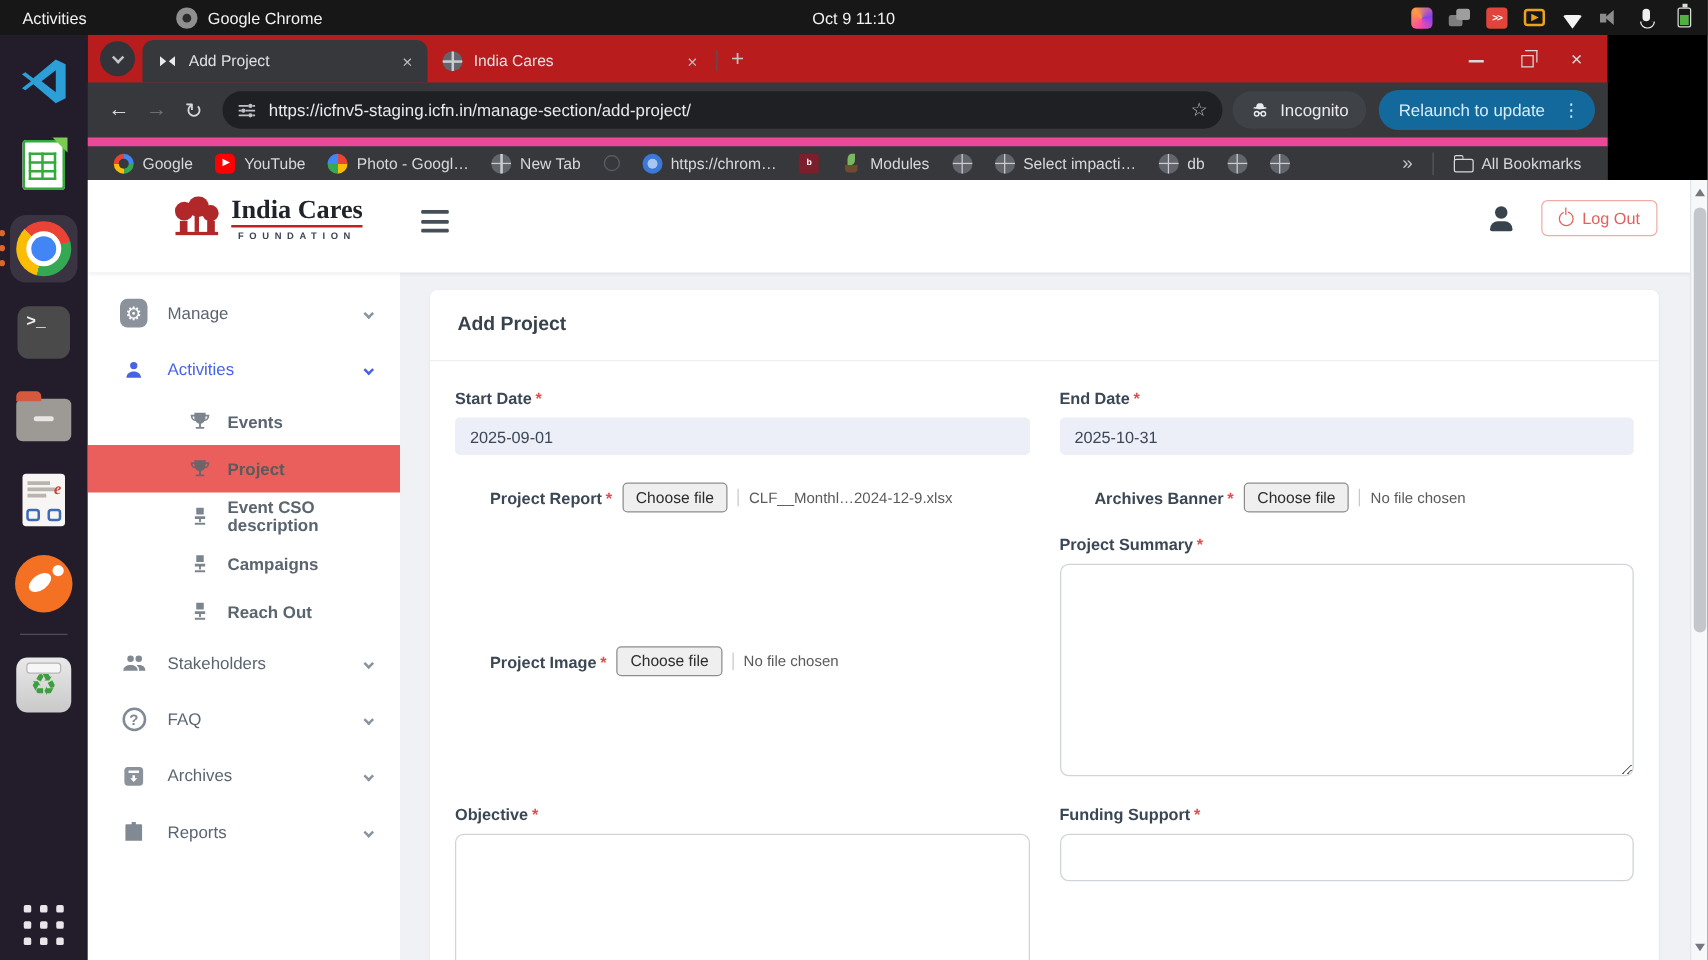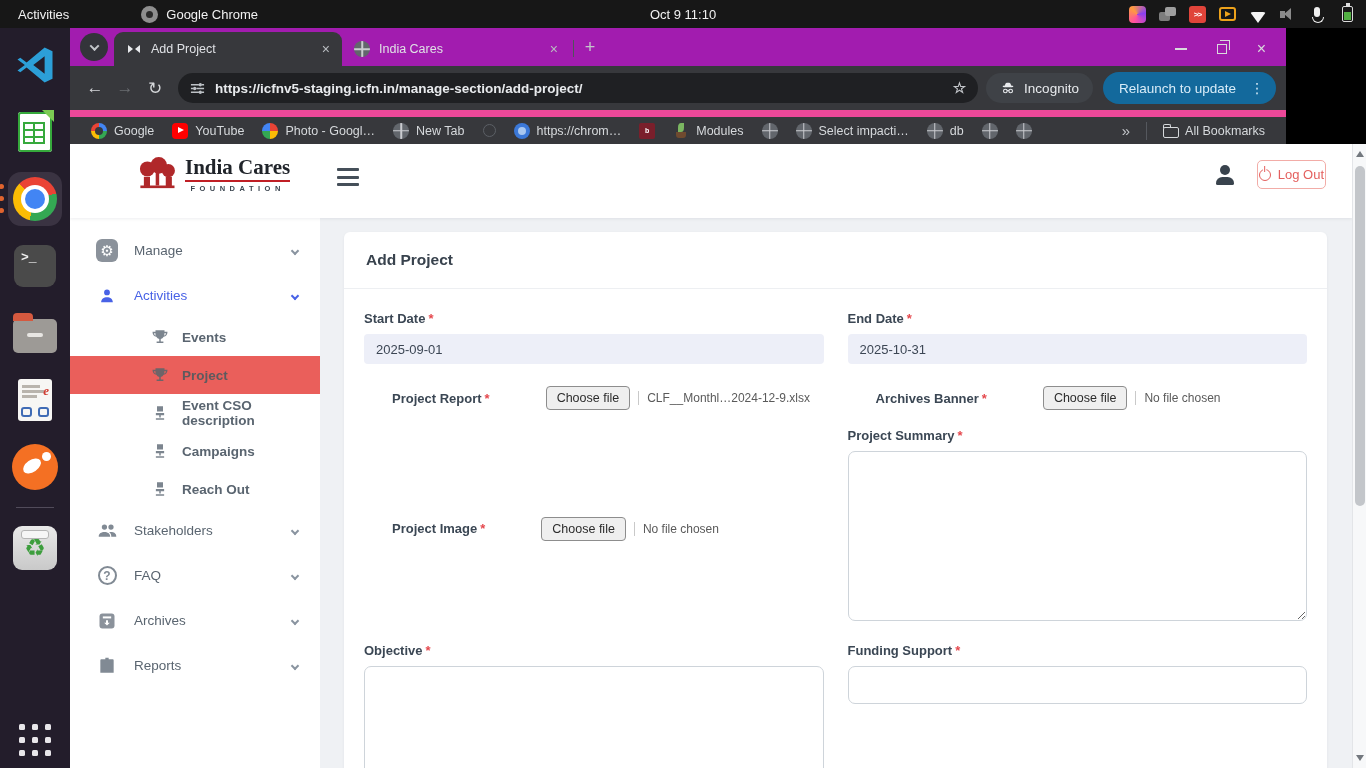--- a/index.html
+++ b/index.html
@@ -85,21 +85,21 @@
     background-repeat:no-repeat; }
   .chrome-logo { width:44px; height:44px; border-radius:50%; position:relative; overflow:hidden;
     background:conic-gradient(from -45deg, #ea4335 0 120deg, #4285f4 0 120deg, #34a853 120deg 240deg, #fbbc05 240deg 360deg); }
   .chrome-logo::before { content:""; position:absolute; left:50%; top:50%; transform:translate(-50%,-50%);
     width:20px; height:20px; border-radius:50%; background:#4285f4; box-shadow:0 0 0 4px #fff; }
   .appgrid { margin-top:auto; margin-bottom:12px; display:grid; grid-template-columns:repeat(3,6px);
     gap:7px; }
   .appgrid i { width:6px; height:6px; background:#e8e6ea; border-radius:1.5px; }
 
   
-  .window { position:absolute; left:70px; top:28px; width:1216px; height:740px; background:#a21caf; }
+  .window { position:absolute; left:70px; top:28px; width:1216px; height:740px; background:#b91c1c; }
 
   .tabstrip { height:38px; display:flex; align-items:flex-end; padding-left:10px; position:relative; }
   .tab-search { width:28px; height:28px; border-radius:50%; background:#33343a; margin:0 6px 5px 0;
     display:flex; align-items:center; justify-content:center; flex:none; }
   .chev { width:7px; height:7px; border-right:2px solid #c3c6ca; border-bottom:2px solid #c3c6ca;
     transform:rotate(45deg) translate(-1px,-1px); display:inline-block; }
   .tab { height:34px; width:228px; display:flex; align-items:center; gap:9px; padding:0 8px 0 12px;
     font-size:12.5px; color:#dfe1e5; border-radius:9px 9px 0 0; flex:none; }
   .tab.active { background:#37383c; }
   .tab .t-title { flex:1; white-space:nowrap; overflow:hidden; }
@@ -112,21 +112,21 @@
   .wc-max { width:10px; height:10px; border:1.5px solid #d9dadc; position:relative; }
   .wc-max::before { content:""; position:absolute; left:2px; top:-5px; width:9px; height:9px;
     border-top:1.5px solid #d9dadc; border-right:1.5px solid #d9dadc; }
   .wc-close { color:#d9dadc; font-size:16px; line-height:10px; }
 
   .toolbar { height:44px; background:#37383c; display:flex; align-items:center; padding:0 10px; }
   .nav-ic { width:30px; height:30px; display:flex; align-items:center; justify-content:center;
     font-size:17px; color:#d5d7da; flex:none; }
   .nav-ic.disabled { color:#6a6d71; }
   .omnibox { flex:1; height:30px; background:#1f2023; border-radius:15px; display:flex; align-items:center;
-    padding:0 12px; gap:10px; margin:0 8px; color:#e8eaed; font-size:13.5px; min-width:0;font-weight:bold; }
+    padding:0 12px; gap:10px; margin:0 8px; color:#e8eaed; font-size:13.5px; min-width:0; }
   .omni-url { flex:1; white-space:nowrap; overflow:hidden; }
   .omni-star { color:#c3c6ca; font-size:15px; }
   .incognito-pill { height:30px; border-radius:15px; background:#3f4247; color:#e8eaed; display:flex;
     align-items:center; gap:8px; padding:0 14px; font-size:13.5px; margin-right:10px; flex:none; }
   .relaunch-pill { height:32px; border-radius:16px; background:#13699c; color:#d8ecf8; display:flex;
     align-items:center; padding:0 8px 0 16px; font-size:13.5px; gap:10px; flex:none; }
   .kebab { color:#d8ecf8; font-size:14px; padding:0 4px; }
 
   .bookmarks { height:34px; background:#37383c; display:flex; align-items:center; padding:0 12px;
     color:#d6d9dc; font-size:12.5px; border-top:7px solid #ec4899; }
@@ -170,21 +170,21 @@
   .brand-title { font-family:"Liberation Serif",serif; font-weight:bold; font-size:21px; color:#20242a;
     border-bottom:2px solid #c01f25; padding-bottom:1px; line-height:1.1; }
   .brand-sub { font-size:7.5px; letter-spacing:4.5px; color:#3c4650; margin-top:2px; font-weight:bold; }
   .hamburger { position:absolute; left:267px; top:24px; width:22px; display:flex; flex-direction:column; gap:4.5px; }
   .hamburger i { height:3px; background:#454f59; border-radius:1px; }
   .hdr-right { position:absolute; right:26px; top:16px; display:flex; align-items:center; gap:22px; }
   .user-ic { width:20px; height:20px; position:relative; }
   .user-ic::before { content:""; position:absolute; left:5px; top:0; width:10px; height:10px; border-radius:50%; background:#39434d; }
   .user-ic::after { content:""; position:absolute; left:1px; bottom:0; width:18px; height:8px;
     border-radius:8px 8px 2px 2px; background:#39434d; }
-  .logout-btn { border:1px solid #f2aca7; color:#e4605e; border-radius:5px; padding:6px 1px;
+  .logout-btn { border:1px solid #f2aca7; color:#e4605e; border-radius:5px; padding:6px 13px;
     font-size:13px; display:flex; align-items:center; gap:7px; background:#fff; }
   .power-ic { width:12px; height:12px; border:1.7px solid #e4605e; border-radius:50%; position:relative; }
   .power-ic::before { content:""; position:absolute; left:50%; top:-4px; transform:translateX(-50%);
     width:1.7px; height:6px; background:#e4605e; box-shadow:0 0 0 1.2px #fff; }
 
   .sidebar { position:absolute; left:0; top:74px; width:250px; height:550px; background:#fff;
     padding-top:10px; font-size:13.5px; color:#5a6570; z-index:4; }
   .sb-item { height:45px; display:flex; align-items:center; padding:0 22px 0 26px; gap:16px; }
   .sb-item .chev { width:6px; height:6px; border-color:#8a94a0; margin-left:auto; transform:rotate(45deg); }
   .sb-item.active-parent { color:#4862e6; }
@@ -208,21 +208,21 @@
   .card-body { padding:22px 20px; display:grid; grid-template-columns:1fr 1fr; column-gap:24px; row-gap:18px; }
   .flabel { font-size:13px; color:#3b4754; font-weight:bold; margin-bottom:8px; }
   .req { color:#e5484d; margin-left:3px; }
   .tinput { width:100%; height:38px; border:1px solid #ced4da; border-radius:7px; padding:0 12px;
     font-size:13.5px; color:#555e68; font-family:"Liberation Sans",sans-serif; background:#fff; }
   .dinput { width:100%; height:30px; background:#edeff8; border:none; border-radius:4px; padding:0 12px;
     font-size:13px; color:#3c4654; display:flex; align-items:center; }
   .field-inline { display:flex; align-items:center; gap:8px; margin-top:4px; }
   .field-inline .flabel { margin-bottom:0; flex:none;margin-left:28px; }
   .file-btn { background:#efefef; border:1px solid #8d8d8d; border-radius:4px; padding:4px 10px;
-    font-size:12.5px; color:#2c2c2c; flex:none;margin-left:48px; }
+    font-size:12.5px; color:#2c2c2c; flex:none; }
   .file-name { font-size:12px; color:#5a5a5a; border-left:1px solid #c9c9c9; padding-left:8px;
     white-space:nowrap; overflow:hidden; }
   .tarea { width:100%; height:170px; border:1px solid #ced4da; border-radius:7px; padding:10px 12px;
     font-size:13.5px; color:#555e68; resize:both; font-family:"Liberation Sans",sans-serif; }
 
   .pg-scroll { position:absolute; right:0; top:0; width:14px; height:624px; background:#f7f8f9;
     border-left:1px solid #e3e5e8; z-index:6; }
   .pg-thumb { position:absolute; left:2px; top:22px; width:10px; height:340px; background:#c3c6ca; border-radius:5px; }
   .arr-up { position:absolute; left:3px; top:7px; border-left:4px solid transparent; border-right:4px solid transparent;
     border-bottom:6px solid #73787e; }

